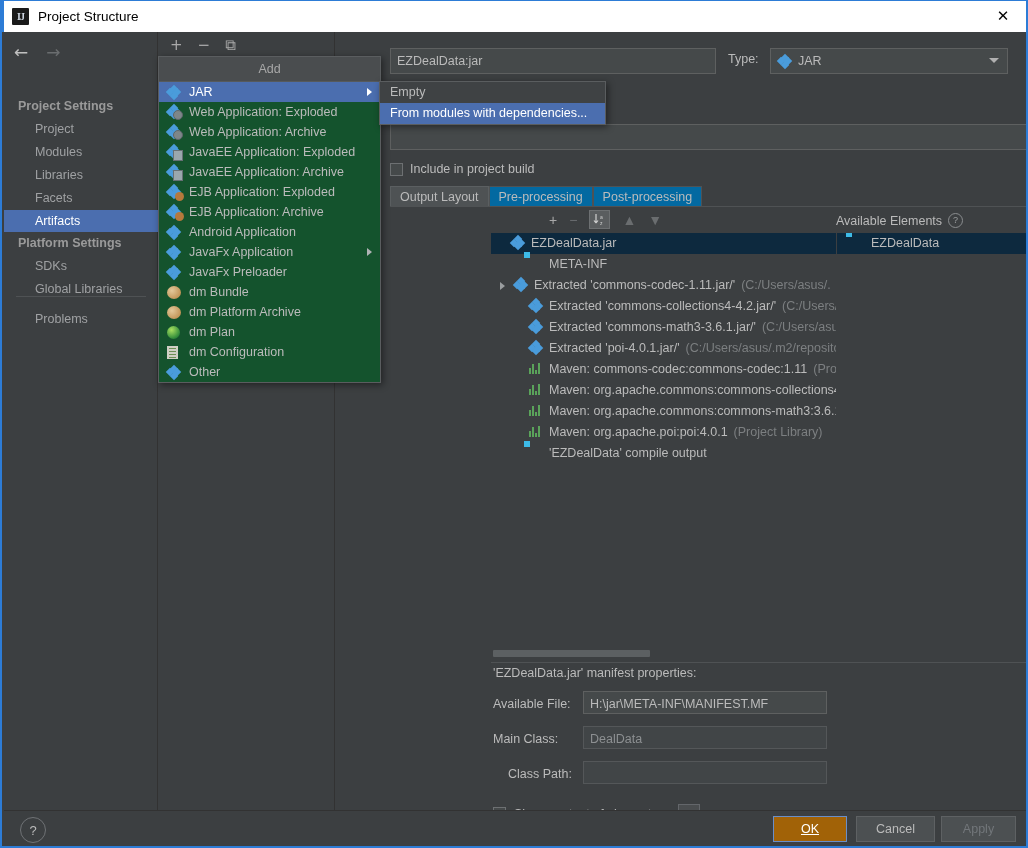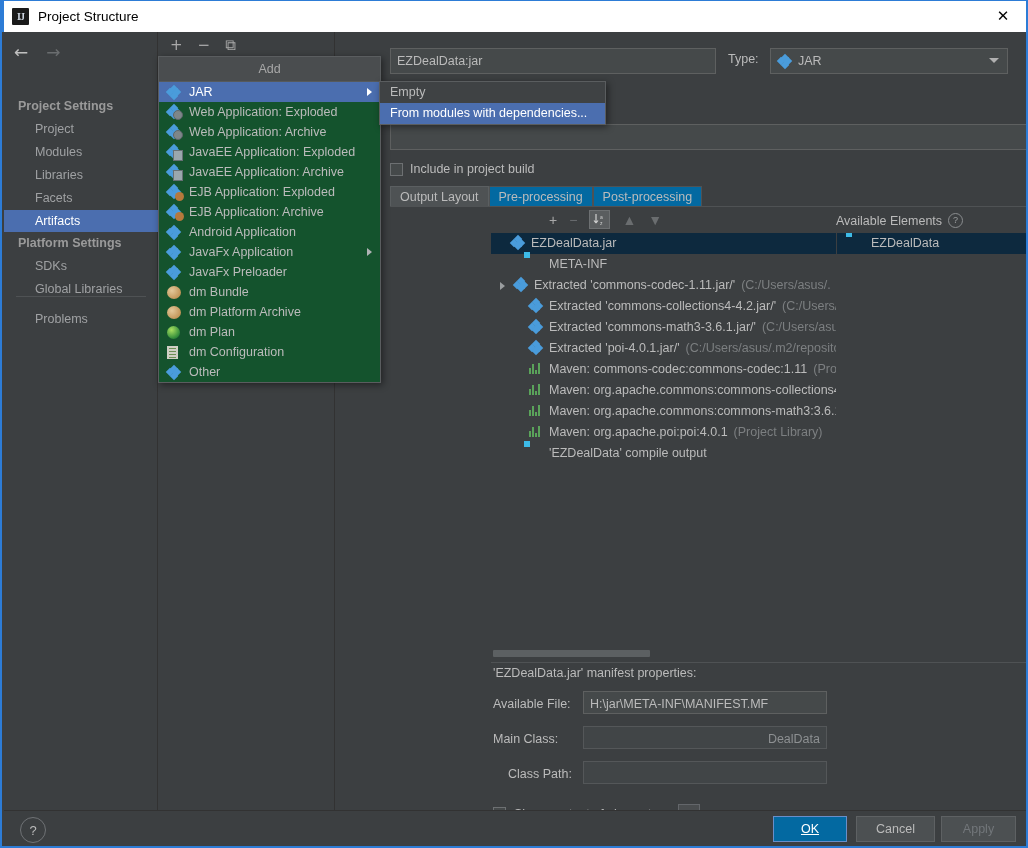--- a/index.html
+++ b/index.html
@@ -431,21 +431,21 @@
     height: 26px;
     line-height: 24px;
     text-align: center;
     border: 1px solid #5e6163;
     box-sizing: border-box;
     background: #4c5052;
     color: #bbbbbb;
     font-size: 12.5px;
   }
   .btn.primary {
-    background: #0369a1;
+    background: #a16207;
     border-color: #6a8ec8;
     color: #ffffff;
     text-decoration: underline;
   }
   .btn.disabled { color: #72767a; }
   
   .menu {
     position: absolute;
     background: #14532d;
     border: 1px solid #5a5d5f;
@@ -730,21 +730,21 @@
       <div class="thumb"></div>
     </div>
     <div class="hr-line"></div>
 
     <div class="manifest-title">'EZDealData.jar' manifest properties:</div>
 
     <div class="mrow-label" style="top:663px;">Available File:</div>
     <div class="text-field mfield" style="top:659px;">H:\jar\META-INF\MANIFEST.MF</div>
 
     <div class="mrow-label" style="top:698px;">Main Class:</div>
-    <div class="text-field mfield disabled" style="top:694px;text-align:right;">DealData</div>
+    <div class="text-field mfield disabled" style="top:694px;">DealData</div>
 
     <div class="mrow-label" style="top:733px;margin-left:15px;">Class Path:</div>
     <div class="text-field mfield disabled" style="top:729px;"></div>
 
     <div class="show-content">
       <span class="cb"></span>
       <span>Show content of elements</span>
       <span class="dots-btn">...</span>
     </div>
   </div>

